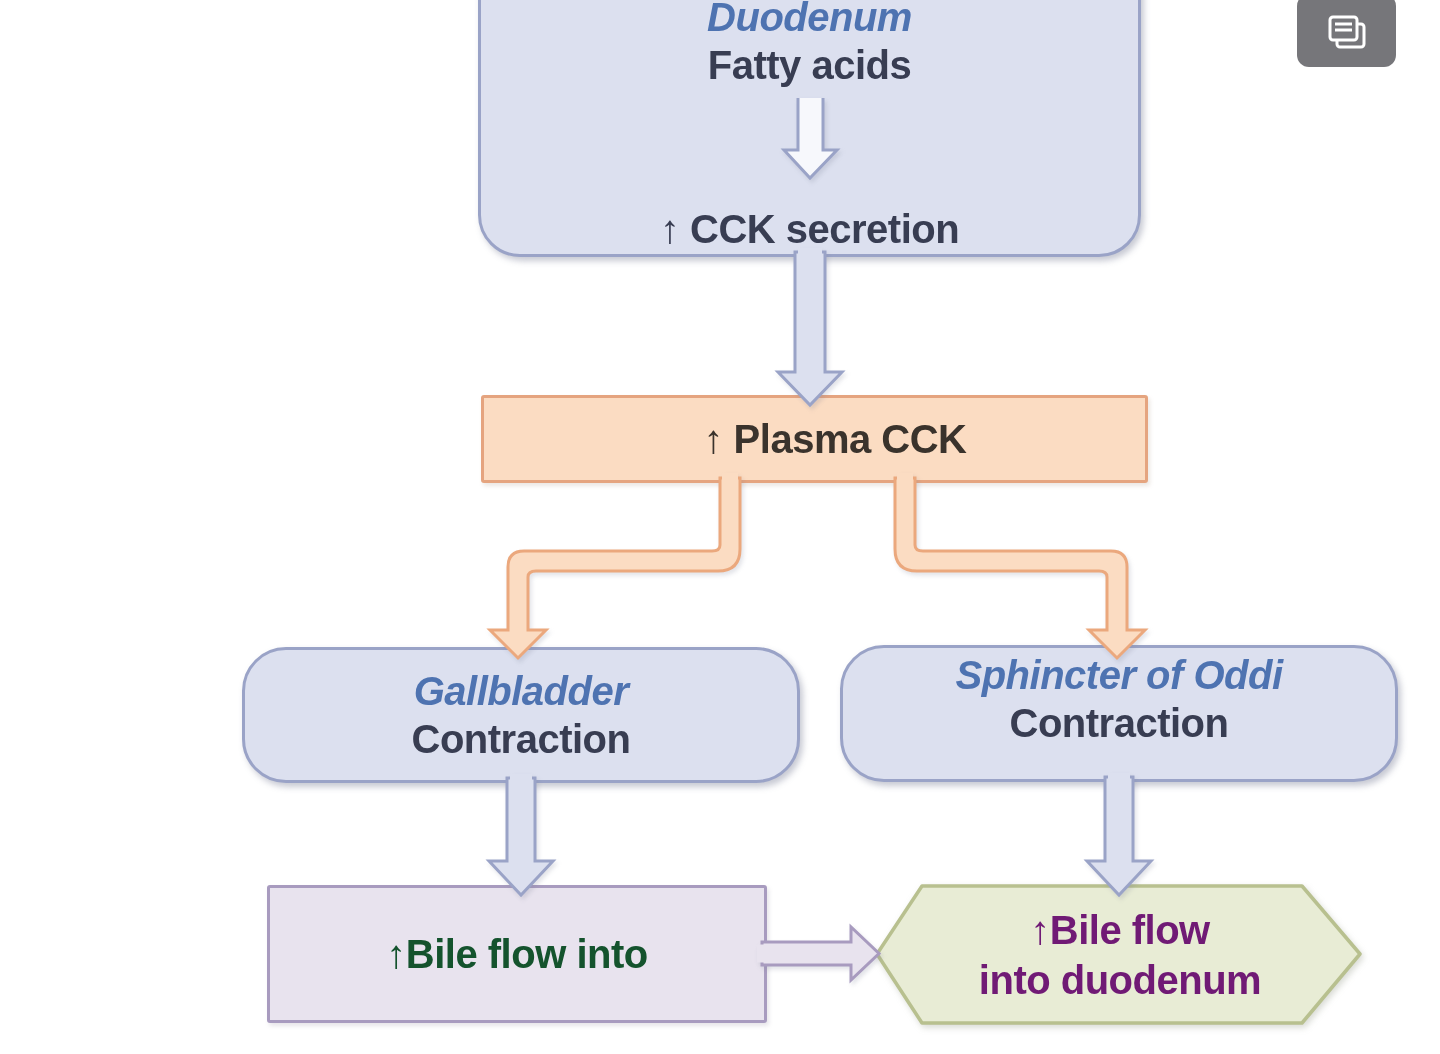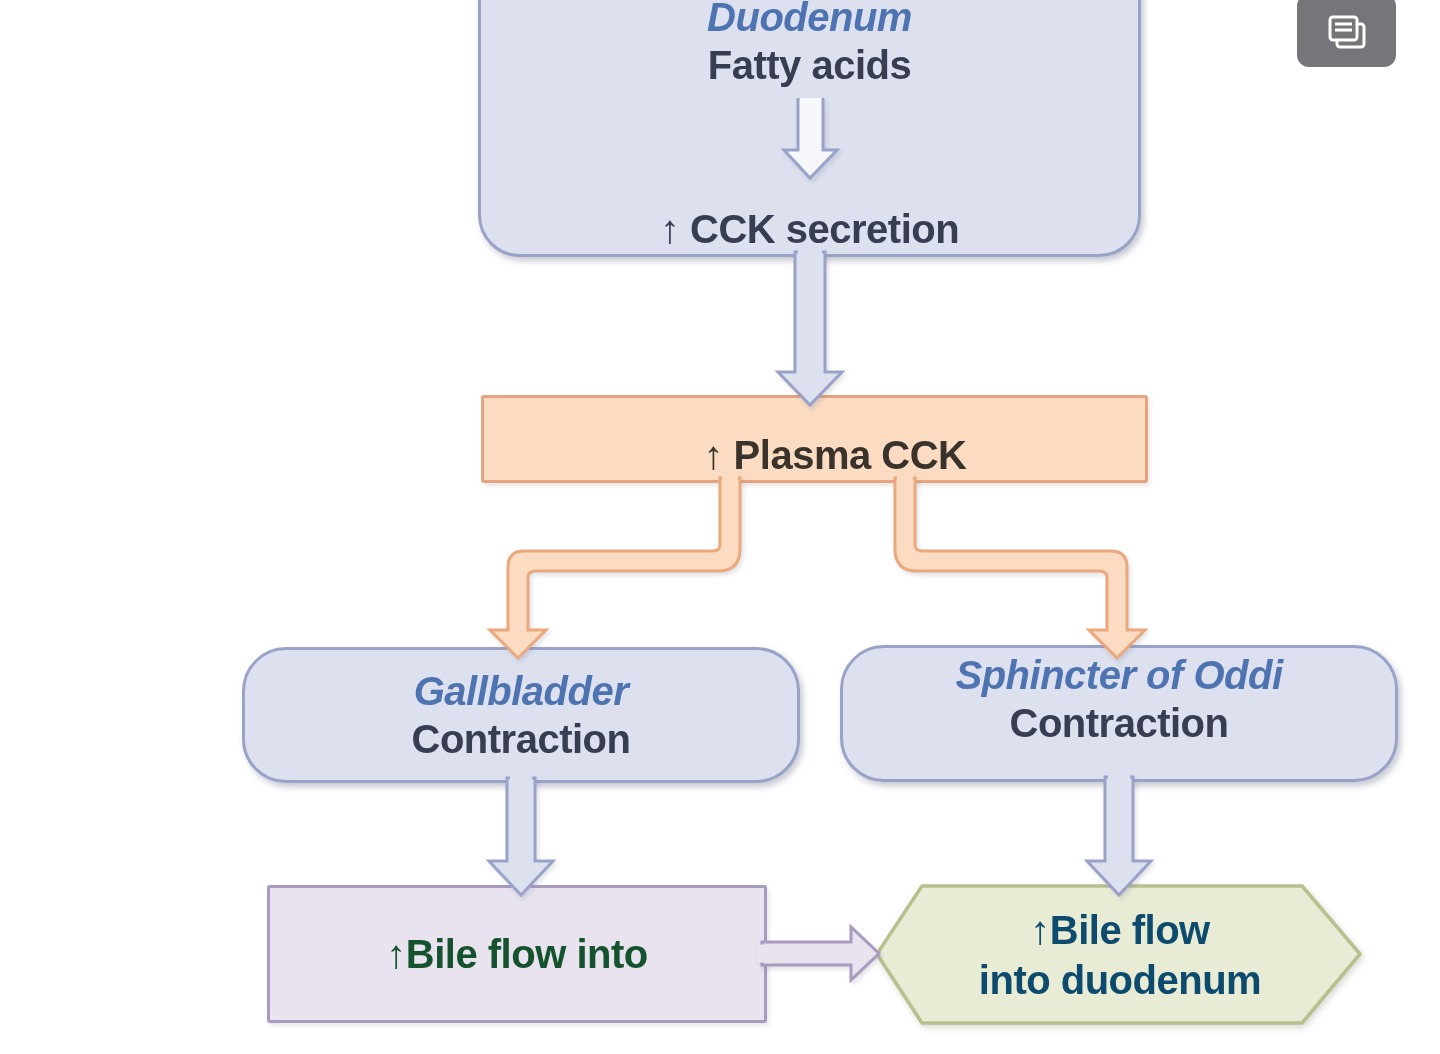--- a/index.html
+++ b/index.html
@@ -27,21 +27,21 @@
   }
   #hex-svg{position:absolute;left:0;top:0;width:1440px;height:1054px;
     filter:drop-shadow(2px 3px 3px rgba(120,125,105,.28));}
   .txt{
     position:absolute;display:flex;flex-direction:column;align-items:center;justify-content:center;
     text-align:center;font-size:40px;font-weight:700;letter-spacing:-.5px;color:#383d52;line-height:48px;
   }
   .title-it{font-style:italic;color:#4e73b1;}
   .dark-warm{color:#3a332c;}
   .dark-purple{color:#14532d;}
-  .dark-green{color:#0c4a6e;}
+  .dark-green{color:#701a75;}
   #arrow-layer{
     position:absolute;left:0;top:0;width:1440px;height:1054px;pointer-events:none;
     filter:drop-shadow(2px 3px 2px rgba(125,128,150,.22));
   }
   #flashcards-button{
     position:absolute;left:1297px;top:-6px;width:99px;height:69px;
     background:#76767a;border-radius:12px;display:flex;align-items:center;justify-content:center;
     padding-top:4px;cursor:pointer;
   }
 </style>
@@ -57,21 +57,21 @@
   <div class="node" id="bileduct-box"></div>
 
   <svg id="hex-svg" viewBox="0 0 1440 1054">
     <polygon points="877,954 922,886 1302,886 1360,954 1302,1023 922,1023" fill="#e8ecd5" stroke="#b8c08f" stroke-width="3.5" stroke-linejoin="round"></polygon>
   </svg>
 
   <div class="txt title-it" style="left:478px;top:-6px;width:663px;height:46px;">Duodenum</div>
   <div class="txt" style="left:478px;top:42px;width:663px;height:46px;">Fatty acids</div>
   <div class="txt" style="left:478px;top:184px;width:663px;height:50px;margin-top:20px;">↑ CCK secretion</div>
 
-  <div class="txt dark-warm" style="left:481px;top:395px;width:708px;height:88px;margin-top:16px;">↑ Plasma CCK</div>
+  <div class="txt dark-warm" style="left:481px;top:395px;width:708px;height:88px;">↑ Plasma CCK</div>
 
   <div class="txt" style="left:242px;top:647px;width:558px;height:136px;">
     <span class="title-it">Gallbladder</span>
     <span>Contraction</span>
   </div>
 
   <div class="txt" style="left:840px;top:645px;width:558px;height:108px;">
     <span class="title-it">Sphincter of Oddi</span>
     <span>Contraction</span>
   </div>

